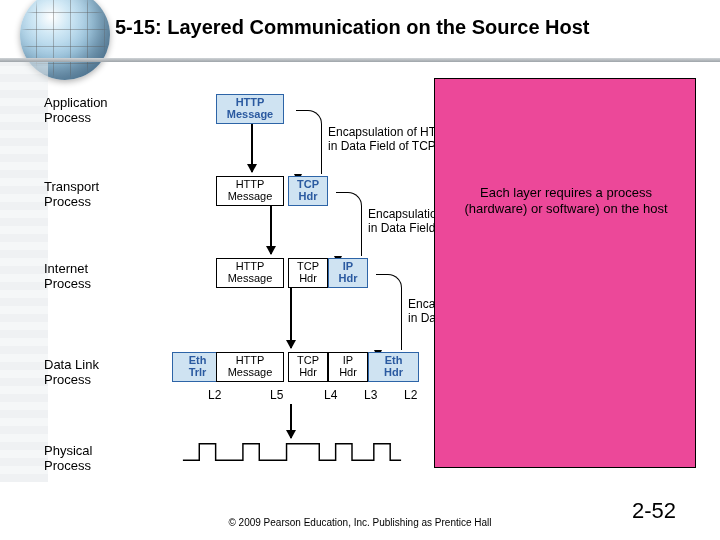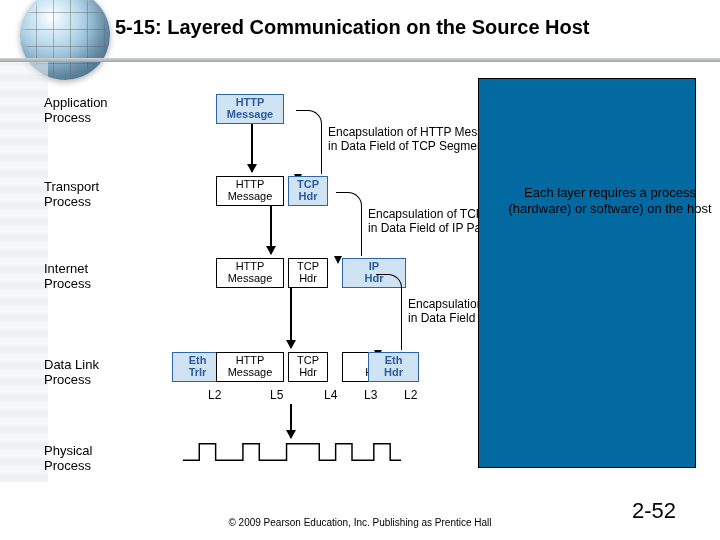--- a/index.html
+++ b/index.html
@@ -77,21 +77,21 @@
     font-size: 12px;
     display: flex;
     align-items: center;
     justify-content: center;
     text-align: center;
     background: #fff;
   }
   .blue { background: #cfe3f2; border-color: #2d64a7; color: #2b5aa0; font-weight: 600; }
   .http { width: 68px; }
   .tcp  { width: 40px; }
-  .ip   { width: 64px; margin-left: 14px; }
+  .ip   { width: 40px; }
   .eth  { width: 51px; }
   .h26  { height: 30px; }
   .wrap { line-height: 1.05; font-size: 11px; }
   
   .arrow {
     position: absolute;
     width: 2px;
     background: #000;
   }
   .arrow::after {
@@ -136,23 +136,23 @@
   
   .signal {
     position: absolute;
     height: 20px;
   }
   
   .callout {
     position: absolute;
     right: 24px;
     top: 78px;
-    width: 218px;
+    width: 262px;
     height: 390px;
-    background: #0369a1;
+    background: #ec4899;
     border: 1px solid #000;
   }
   .call-p {
     position: absolute;
     width: 238px;
     left: 12px;
     font-size: 13px;
     text-align: center;
     line-height: 1.2;
   }

